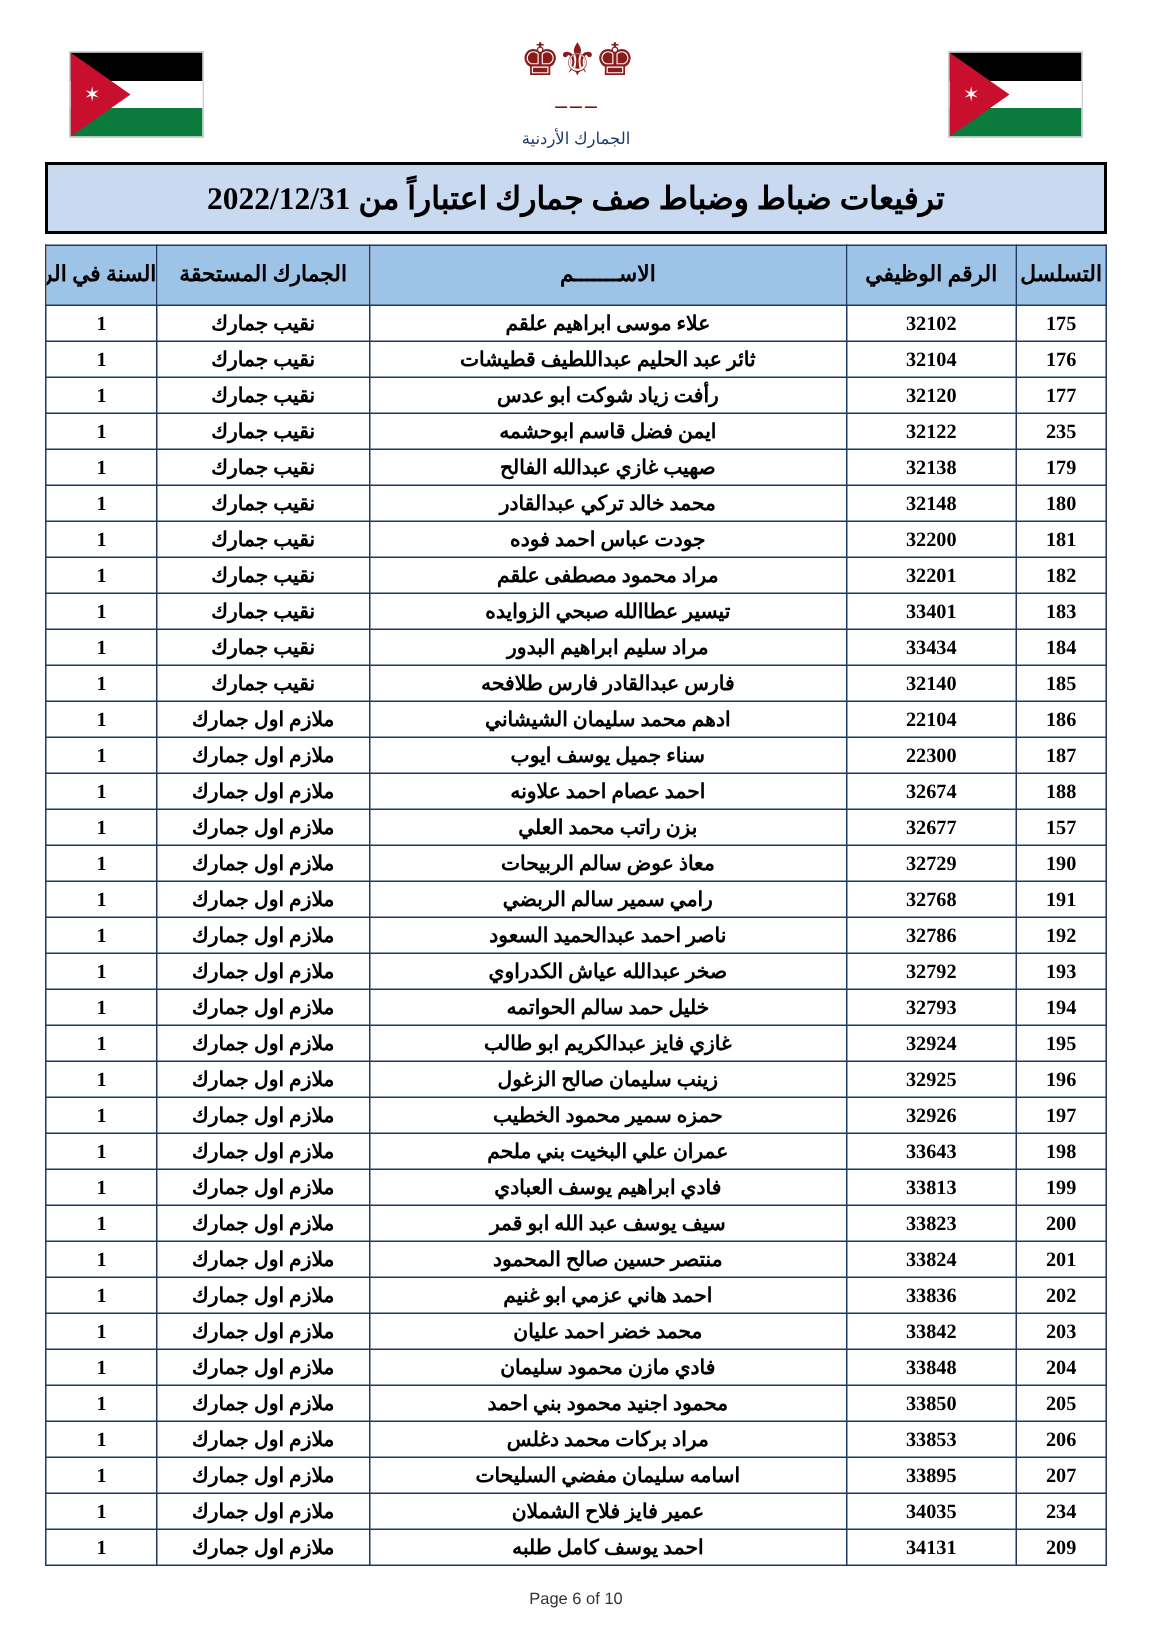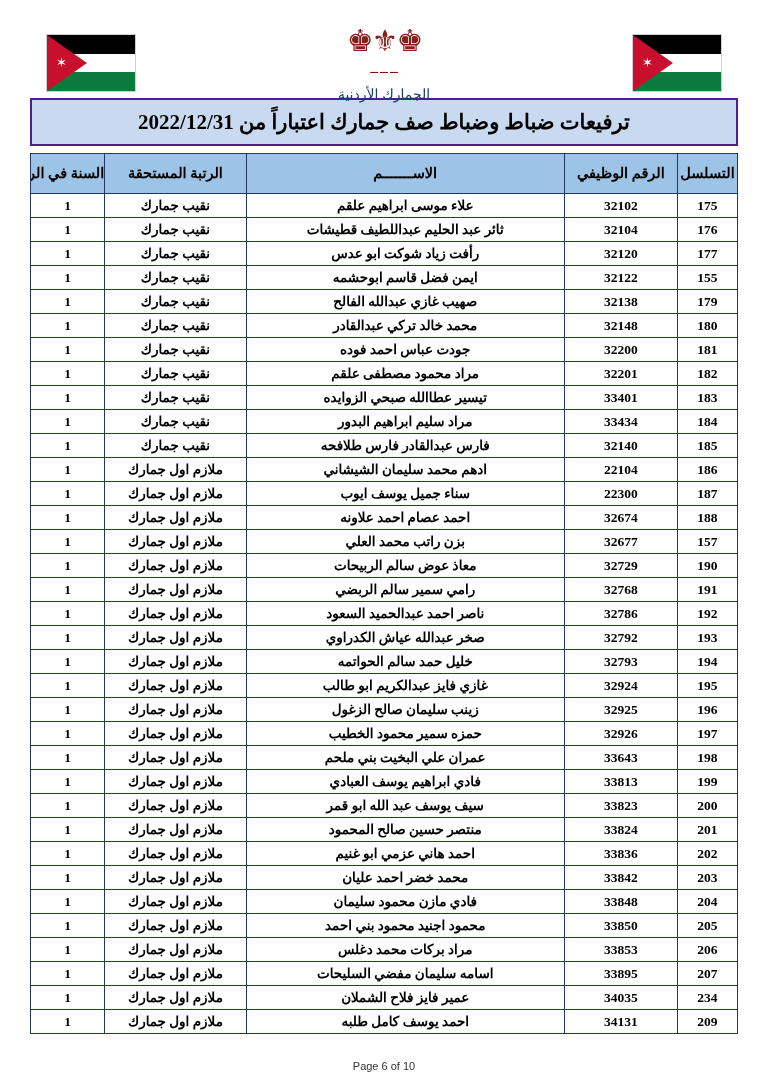--- a/index.html
+++ b/index.html
@@ -78,29 +78,29 @@
     letter-spacing: -2px;
   }
   .crest .emblem .sub {
     display: block;
     font-size: 11px;
     color: #6f1616;
     letter-spacing: 0;
     margin-top: -2px;
   }
   .crest .org {
-    font-size: 14px;
+    font-size: 11px;
     color: #1b3a6b;
     margin-top: 2px;
     font-family: "Liberation Sans", sans-serif;
   }
   
   .title-band {
-    margin-top: 4px;
-    border: 2px solid #4c1d95;
+    margin-top: 14px;
+    border: 2px solid #000000;
     background: #c9d9f0;
     height: 44px;
     display: flex;
     align-items: center;
     justify-content: center;
   }
   .title-band .title {
     font-size: 21px;
     font-weight: bold;
     color: #000000;
@@ -193,21 +193,21 @@
       <col class="c-num">
       <col class="c-name">
       <col class="c-rank">
       <col class="c-years">
     </colgroup>
     <thead>
       <tr>
         <th>التسلسل</th>
         <th>الرقم الوظيفي</th>
         <th>الاســـــــم</th>
-        <th>الرتبة المستحقة</th>
+        <th>الجمارك المستحقة</th>
         <th>السنة في الرتبة</th>
       </tr>
     </thead>
     <tbody id="table-body">
         <tr>
           <td class="seq">175</td>
           <td class="num">32102</td>
           <td class="name">علاء موسى ابراهيم علقم</td>
           <td class="rank">نقيب جمارك</td>
           <td class="years">1</td>
@@ -220,21 +220,21 @@
           <td class="years">1</td>
         </tr>
         <tr>
           <td class="seq">177</td>
           <td class="num">32120</td>
           <td class="name">رأفت زياد شوكت ابو عدس</td>
           <td class="rank">نقيب جمارك</td>
           <td class="years">1</td>
         </tr>
         <tr>
-          <td class="seq">155</td>
+          <td class="seq">235</td>
           <td class="num">32122</td>
           <td class="name">ايمن فضل قاسم ابوحشمه</td>
           <td class="rank">نقيب جمارك</td>
           <td class="years">1</td>
         </tr>
         <tr>
           <td class="seq">179</td>
           <td class="num">32138</td>
           <td class="name">صهيب غازي عبدالله الفالح</td>
           <td class="rank">نقيب جمارك</td>

